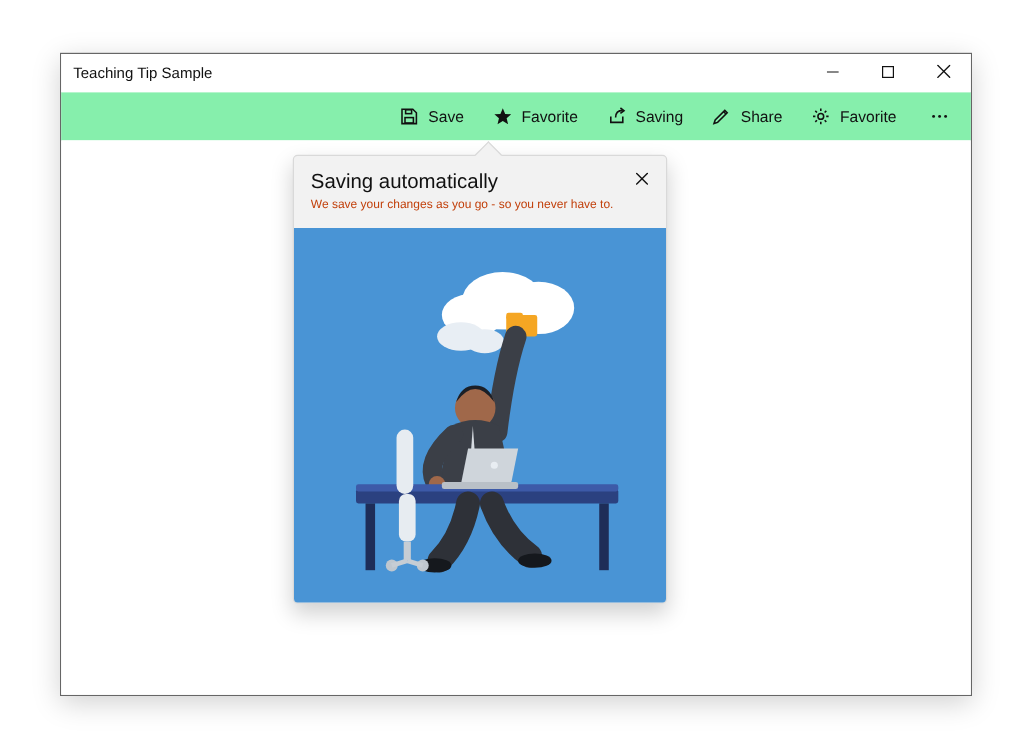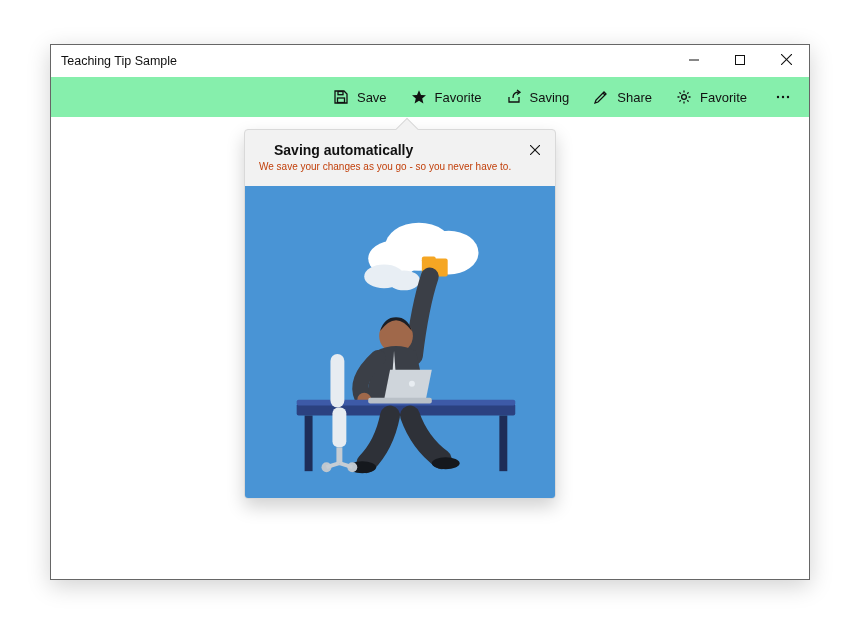--- a/index.html
+++ b/index.html
@@ -88,25 +88,24 @@
     background: #f2f2f2;
     border-left: 1px solid #d9d9d9;
     border-top: 1px solid #d9d9d9;
     transform: rotate(45deg);
   }
   .tip-header {
     padding: 12px 36px 12px 14px;
     position: relative;
   }
   .tip-title {
-    font-size: 14px;
-    font-weight: 700;
+    font-size: 17px;
+    font-weight: 400;
     color: #111;
     margin-bottom: 2px;
-    margin-left: 15px;
   }
   .tip-subtitle {
     font-size: 10px;
     color: #c2410c;
     line-height: 1.35;
   }
   .tip-close {
     position: absolute;
     top: 8px;
     right: 8px;

